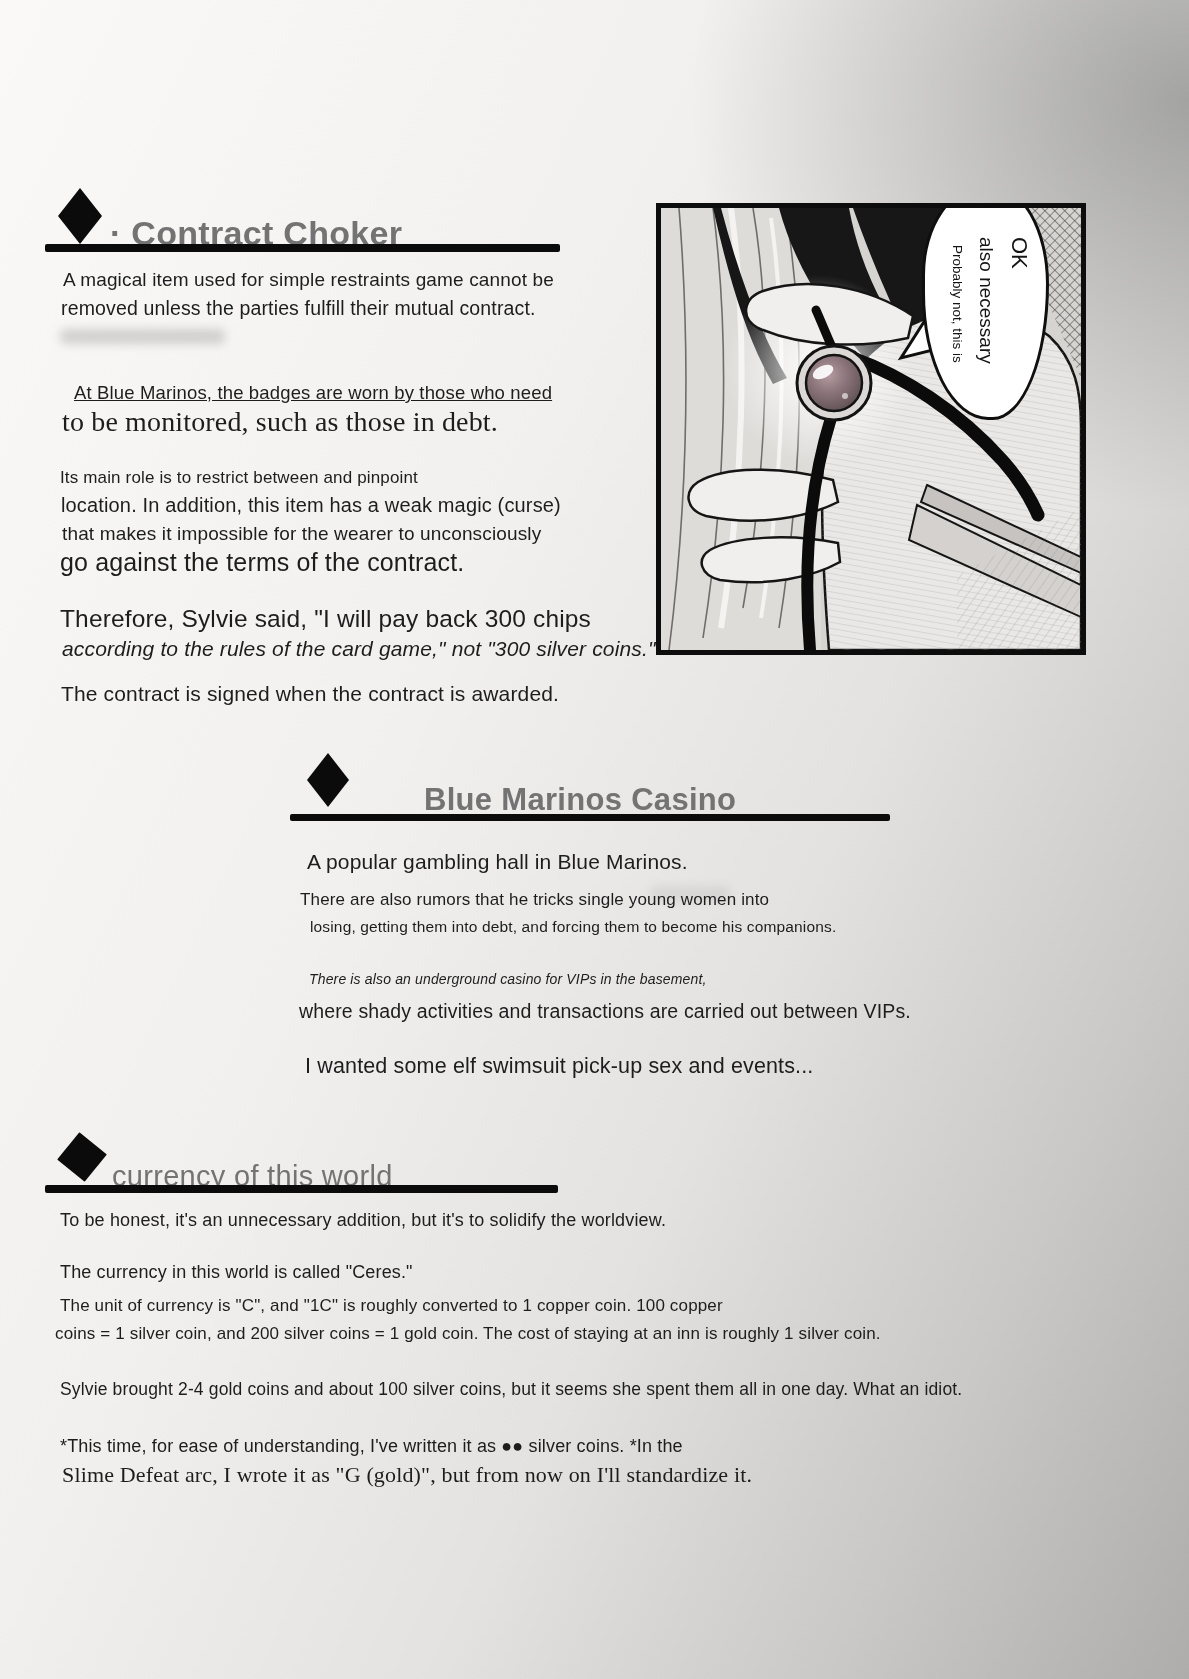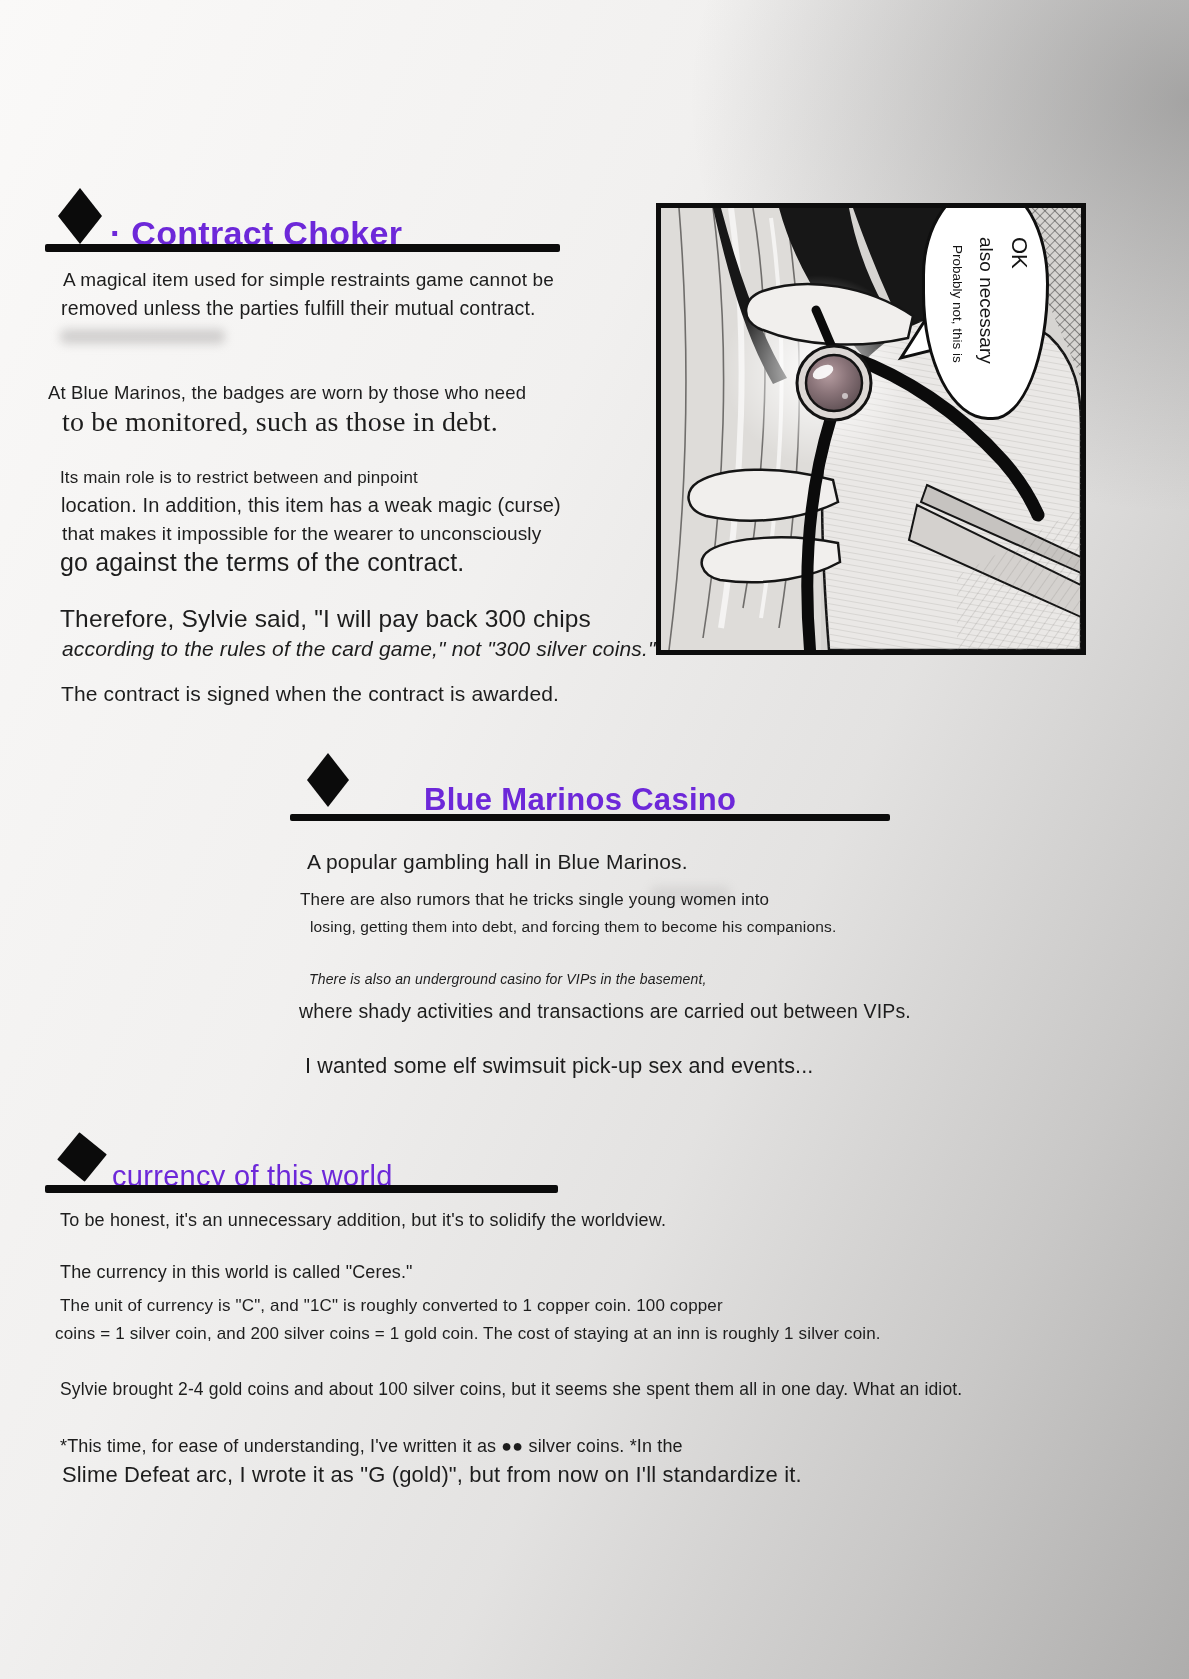--- a/index.html
+++ b/index.html
@@ -4,21 +4,21 @@
 <style>
   html,body{margin:0;padding:0;}
   body{
     width:1189px;height:1679px;position:relative;overflow:hidden;
     font-family:"Liberation Sans", sans-serif;color:#1d1d1d;
     background:
       radial-gradient(60% 35% at 100% 6%, rgba(70,70,70,0.40), rgba(70,70,70,0) 70%),
       linear-gradient(115deg,#faf9f8 0%,#f1f0ef 38%,#e3e2e1 62%,#c9c8c7 82%,#aeadac 100%);
   }
   .t{position:absolute;white-space:nowrap;letter-spacing:.15px;line-height:1.15;}
-  .hd{font-weight:600;color:#6d28d9;letter-spacing:.3px;}
+  .hd{font-weight:600;color:#737373;letter-spacing:.3px;}
   .rule{position:absolute;background:#0b0b0b;border-radius:2px;}
   .diamond{position:absolute;background:#0b0b0b;clip-path:polygon(50% 0,100% 50%,50% 100%,0 50%);}
   .smudge{position:absolute;background:rgba(150,148,146,.38);filter:blur(5px);border-radius:6px;}
   
   .panel{position:absolute;left:656px;top:203px;width:430px;height:452px;margin:0;
          border:5px solid #0d0d0d;box-sizing:border-box;overflow:hidden;background:#d3d0cd;}
   .panel svg{position:absolute;left:0;top:0;width:420px;height:442px;}
   .bubble{position:absolute;left:261px;top:-24px;width:127px;height:236px;background:#ffffff;
           border:3.5px solid #0f0f0f;box-sizing:border-box;
           border-radius:52% 48% 46% 54% / 40% 44% 60% 56%;}
@@ -35,21 +35,21 @@
 
   <section>
     <div class="diamond" style="left:58px;top:188px;width:44px;height:56px;"></div>
     <h1 class="t hd" style="left:110px;top:191px;font-size:34px;">· Contract Choker</h1>
     <div class="rule" style="left:45px;top:244px;width:515px;height:8px;"></div>
 
     <div class="t" style="left:63px;top:269px;font-size:19px;">A magical item used for simple restraints game cannot be</div>
     <div class="t" style="left:61px;top:297px;font-size:19.5px;">removed unless the parties fulfill their mutual contract.</div>
     <div class="smudge" style="left:60px;top:329px;width:165px;height:15px;"></div>
 
-    <div class="t" style="left:48px;top:382px;font-size:18.5px;">At Blue Marinos, the badges are worn by those who need</div>
+    <div class="t" style="left:74px;top:382px;font-size:18.5px;text-decoration:underline;">At Blue Marinos, the badges are worn by those who need</div>
     <div class="t" style="left:62px;top:406px;font-size:28px;font-family:Liberation Serif, serif;">to be monitored, such as those in debt.</div>
 
     <div class="t" style="left:60px;top:468px;font-size:17px;">Its main role is to restrict between and pinpoint</div>
     <div class="t" style="left:61px;top:494px;font-size:20px;">location. In addition, this item has a weak magic (curse)</div>
     <div class="t" style="left:62px;top:523px;font-size:19px;">that makes it impossible for the wearer to unconsciously</div>
     <div class="t" style="left:60px;top:548px;font-size:25px;">go against the terms of the contract.</div>
 
     <div class="t" style="left:60px;top:605px;font-size:24.5px;">Therefore, Sylvie said, "I will pay back 300 chips</div>
     <div class="t" style="left:62px;top:637px;font-size:21px;font-style:italic;">according to the rules of the card game," not "300 silver coins."</div>
 
@@ -160,16 +160,16 @@
     <div class="diamond" style="left:57px;top:1132px;width:50px;height:50px;transform:rotate(-6deg);"></div>
     <h2 class="t hd" style="left:112px;top:1136px;font-size:29px;font-weight:500;">currency of this world</h2>
     <div class="rule" style="left:45px;top:1185px;width:513px;height:8px;"></div>
 
     <div class="t" style="left:60px;top:1210px;font-size:18px;">To be honest, it's an unnecessary addition, but it's to solidify the worldview.</div>
     <div class="t" style="left:60px;top:1262px;font-size:18px;">The currency in this world is called "Ceres."</div>
     <div class="t" style="left:60px;top:1296px;font-size:17px;">The unit of currency is "C", and "1C" is roughly converted to 1 copper coin. 100 copper</div>
     <div class="t" style="left:55px;top:1324px;font-size:17px;">coins = 1 silver coin, and 200 silver coins = 1 gold coin. The cost of staying at an inn is roughly 1 silver coin.</div>
     <div class="t" style="left:60px;top:1379px;font-size:17.5px;">Sylvie brought 2-4 gold coins and about 100 silver coins, but it seems she spent them all in one day. What an idiot.</div>
     <div class="t" style="left:60px;top:1436px;font-size:18px;">*This time, for ease of understanding, I've written it as ●● silver coins. *In the</div>
-    <div class="t" style="left:62px;top:1462px;font-size:22px;">Slime Defeat arc, I wrote it as "G (gold)", but from now on I'll standardize it.</div>
+    <div class="t" style="left:62px;top:1462px;font-size:22px;font-family:Liberation Serif, serif;">Slime Defeat arc, I wrote it as "G (gold)", but from now on I'll standardize it.</div>
   </section>
 
 </div>
 
 </body></html>

